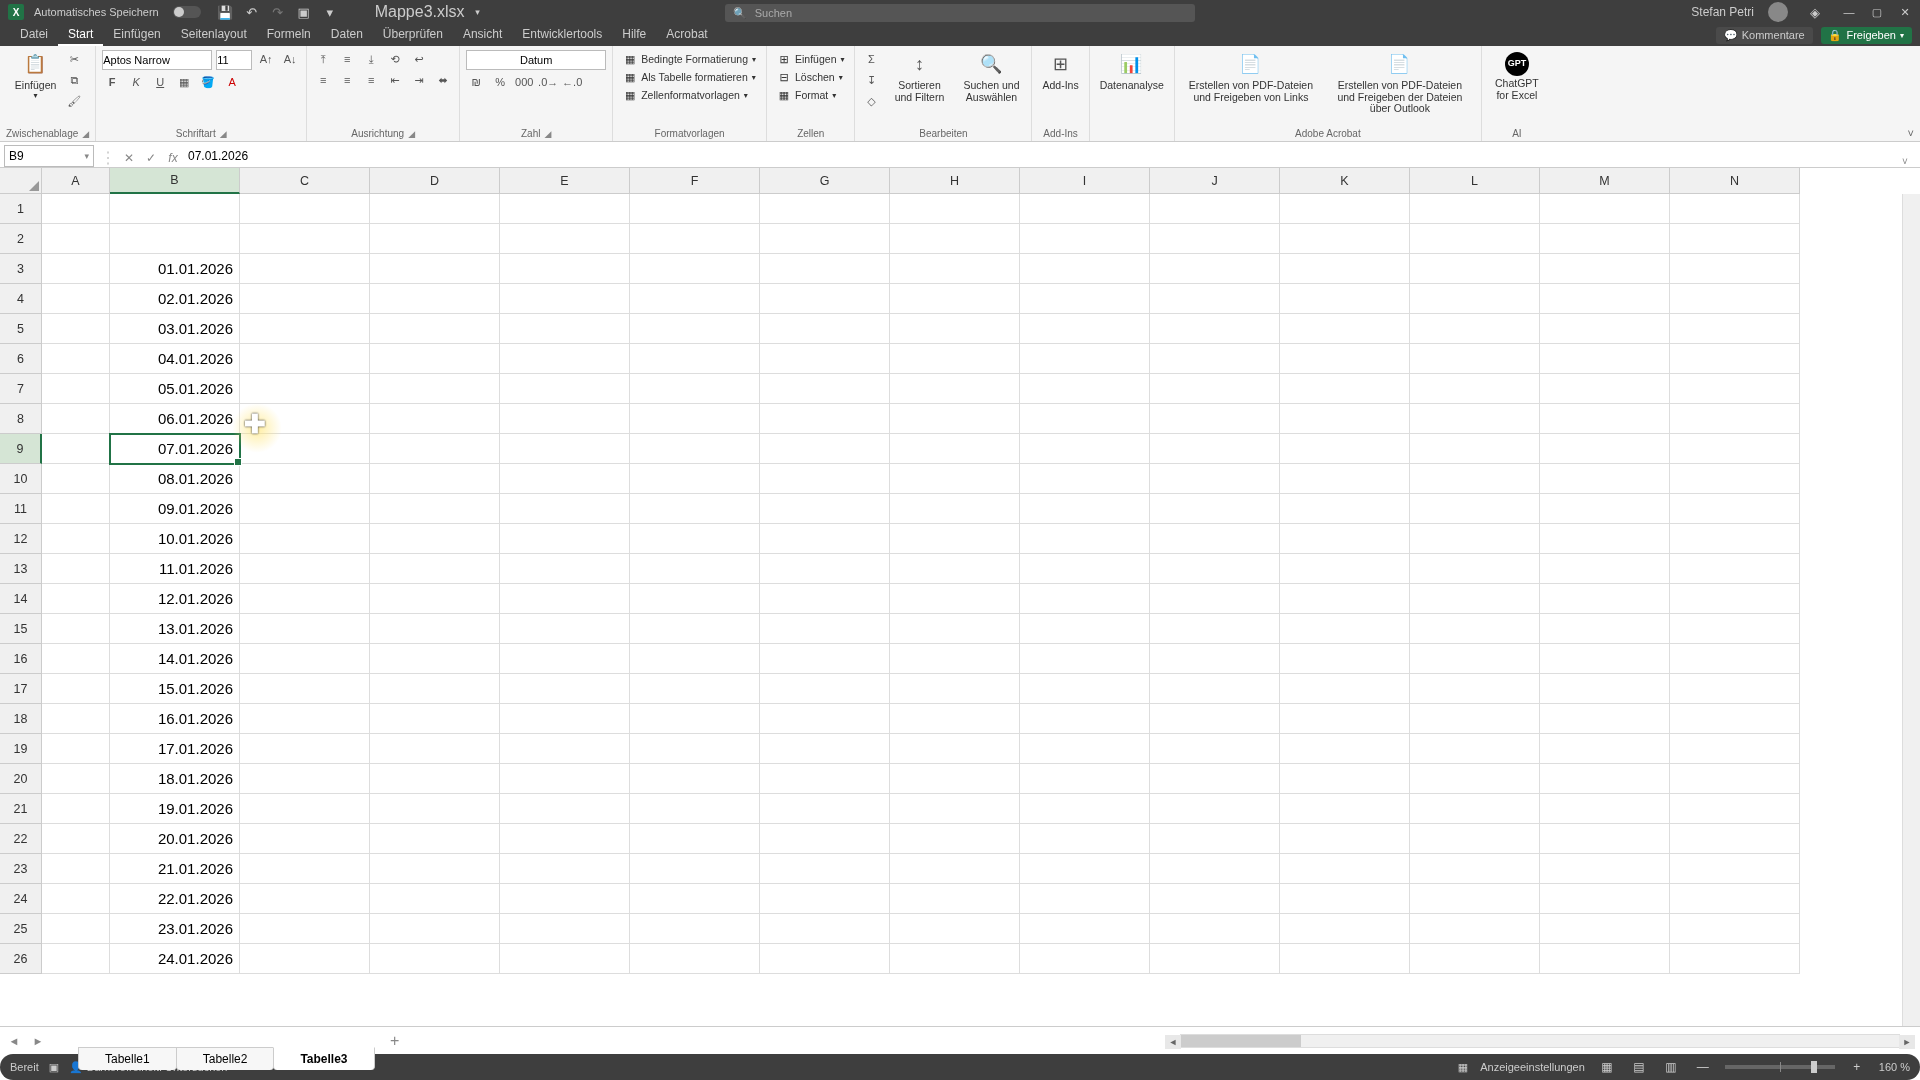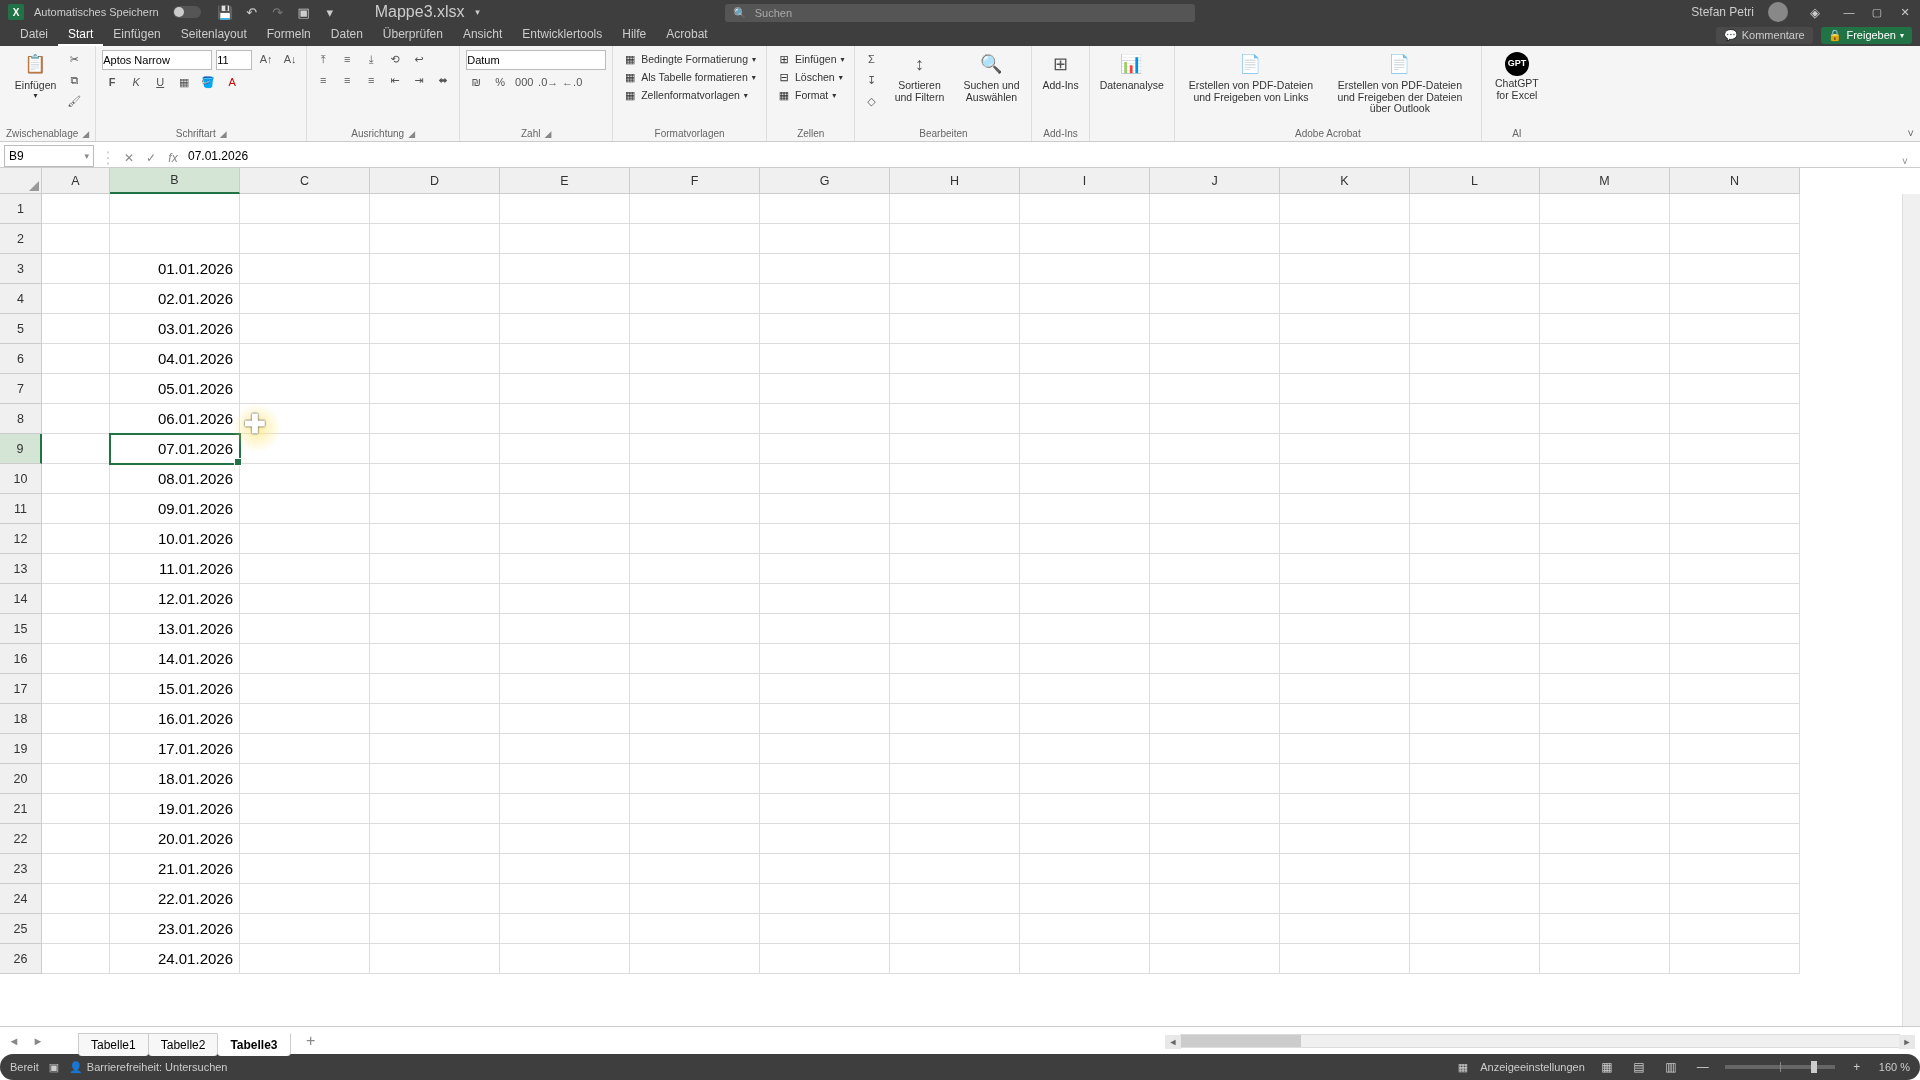--- a/index.html
+++ b/index.html
@@ -35,21 +35,21 @@
   .ribbon-group .group-content { flex: 1; display: flex; align-items: flex-start; gap: 4px; }
   .ribbon-group .group-label { font-size: 10px; color: #666; margin-top: 2px; display: flex; align-items: center; gap: 4px; }
   .ribbon-group .group-label .launcher { font-size: 9px; color: #888; cursor: pointer; }
   .big-btn { display: flex; flex-direction: column; align-items: center; justify-content: flex-start; padding: 2px 4px; cursor: pointer; text-align: center; line-height: 1.1; }
   .big-btn .bicon { width: 26px; height: 26px; display: flex; align-items: center; justify-content: center; font-size: 18px; color: #555; }
   .big-btn .btext { margin-top: 2px; font-size: 10.5px; }
   .mini-row { display: flex; gap: 4px; margin-bottom: 3px; }
   .mini-btn { width: 20px; height: 18px; display: inline-flex; align-items: center; justify-content: center; font-size: 11px; color: #555; cursor: pointer; border: 1px solid transparent; }
   .font-select { width: 110px; height: 20px; font-size: 11px; border: 1px solid #bbb; background: #fff; }
   .font-size-select { width: 36px; height: 20px; font-size: 11px; border: 1px solid #bbb; background: #fff; }
-  .num-select { width: 140px; height: 20px; font-size: 11px; border: 1px solid #bbb; background: #fff; }
+  .num-select { width: 140px; height: 20px; font-size: 11px; border: 1px solid #bbb; background: #fff; text-align: center; }
   .text-btn { font-size: 10.5px; padding: 2px 4px; cursor: pointer; display: flex; align-items: center; gap: 4px; }
   .text-btn .ticon { width: 14px; height: 14px; display: inline-flex; align-items: center; justify-content: center; font-size: 11px; }
   .collapse-ribbon { position: absolute; right: 6px; bottom: 2px; font-size: 11px; color: #666; cursor: pointer; }
   
   
   .formula-row { height: 26px; background: #fff; border-bottom: 1px solid #ccc; display: flex; align-items: flex-end; }
   .name-box { width: 90px; height: 22px; border: 1px solid #bbb; margin-left: 4px; display: flex; align-items: center; padding: 0 4px; font-size: 12px; }
   .name-box .dd { margin-left: auto; font-size: 9px; color: #888; }
   .fx-btns { display: flex; align-items: center; margin-left: 6px; gap: 4px; color: #888; }
   .fx-btn { width: 18px; height: 18px; display: inline-flex; align-items: center; justify-content: center; font-size: 12px; cursor: pointer; }
@@ -69,21 +69,21 @@
   .cell.selected { outline: 2px solid #217346; outline-offset: -1px; z-index: 5; }
   .cell.selected::after { content: ""; position: absolute; right: -3px; bottom: -3px; width: 6px; height: 6px; background: #217346; border: 1px solid #fff; }
   .cursor-overlay { position: absolute; z-index: 10; pointer-events: none; }
   .cursor-overlay .glow { position: absolute; width: 50px; height: 50px; border-radius: 50%; background: radial-gradient(circle, rgba(255,230,120,0.7) 0%, rgba(255,230,120,0) 70%); }
   .cursor-overlay .cross { position: absolute; font-size: 26px; color: #fff; text-shadow: 0 0 2px #000; font-weight: bold; }
   .vscroll { position: absolute; right: 0; top: 26px; bottom: 0; width: 18px; background: #f0f0f0; border-left: 1px solid #ddd; }
   
   
   .sheet-row { height: 28px; background: #fff; border-top: 1px solid #ccc; display: flex; align-items: center; font-size: 12px; position: relative; }
   .sheet-nav { width: 20px; height: 20px; display: inline-flex; align-items: center; justify-content: center; color: #888; cursor: pointer; font-size: 11px; margin-left: 4px; }
-  .sheet-tab { padding: 4px 12px; border: 1px solid #ccc; border-bottom: none; margin-right: -1px; background: #f7f7f7; cursor: pointer; border-radius: 0 0 4px 4px; position: relative; top: 4px; }
+  .sheet-tab { padding: 4px 26px; border: 1px solid #ccc; border-bottom: none; margin-right: -1px; background: #f7f7f7; cursor: pointer; border-radius: 0 0 4px 4px; position: relative; top: 18px; }
   .sheet-tab.active { background: #fff; font-weight: bold; border-top: 1px solid #fff; z-index: 2; }
   .sheet-add { width: 22px; height: 22px; display: inline-flex; align-items: center; justify-content: center; color: #888; cursor: pointer; font-size: 16px; margin-left: 10px; }
   .hscroll-track { position: absolute; right: 20px; width: 720px; height: 14px; background: #f0f0f0; border: 1px solid #ddd; }
   .hscroll-thumb { position: absolute; left: 0; width: 120px; height: 100%; background: #ccc; }
   .hscroll-arrow { position: absolute; width: 16px; height: 14px; background: #e8e8e8; display: flex; align-items: center; justify-content: center; font-size: 9px; color: #666; }
   
   
   .status-bar { height: 26px; background: #3E3E3E; color: #ccc; display: flex; align-items: center; font-size: 11px; padding: 0 10px; border-radius: 13px; }
   .status-bar .sep { margin: 0 10px; }
   .status-bar .right { margin-left: auto; display: flex; align-items: center; gap: 12px; }

